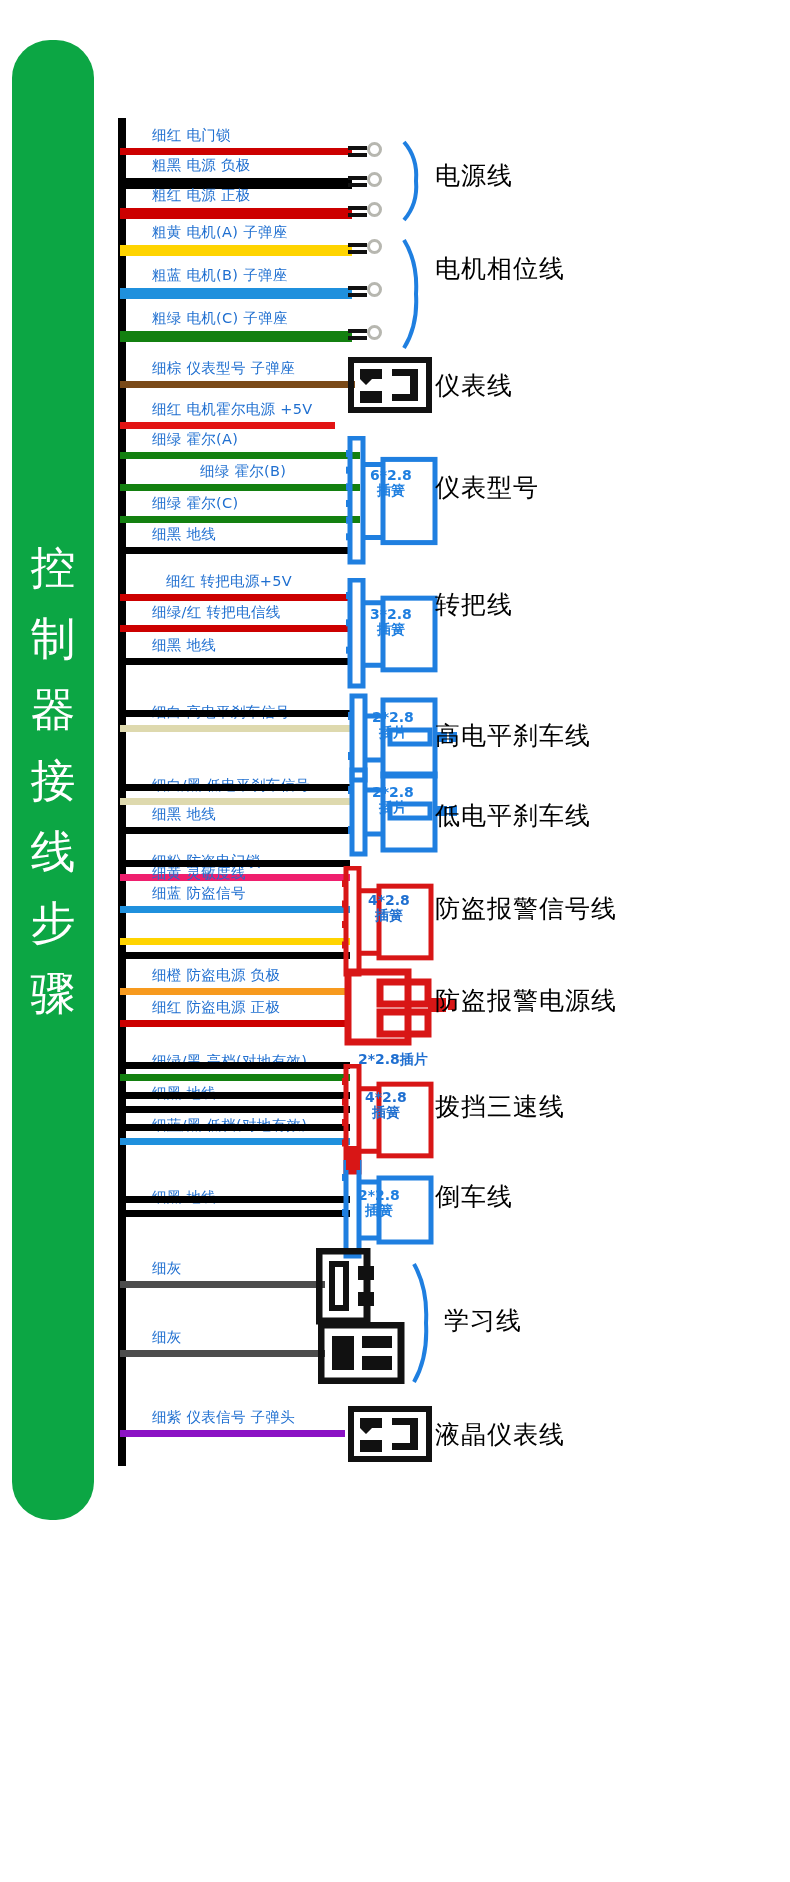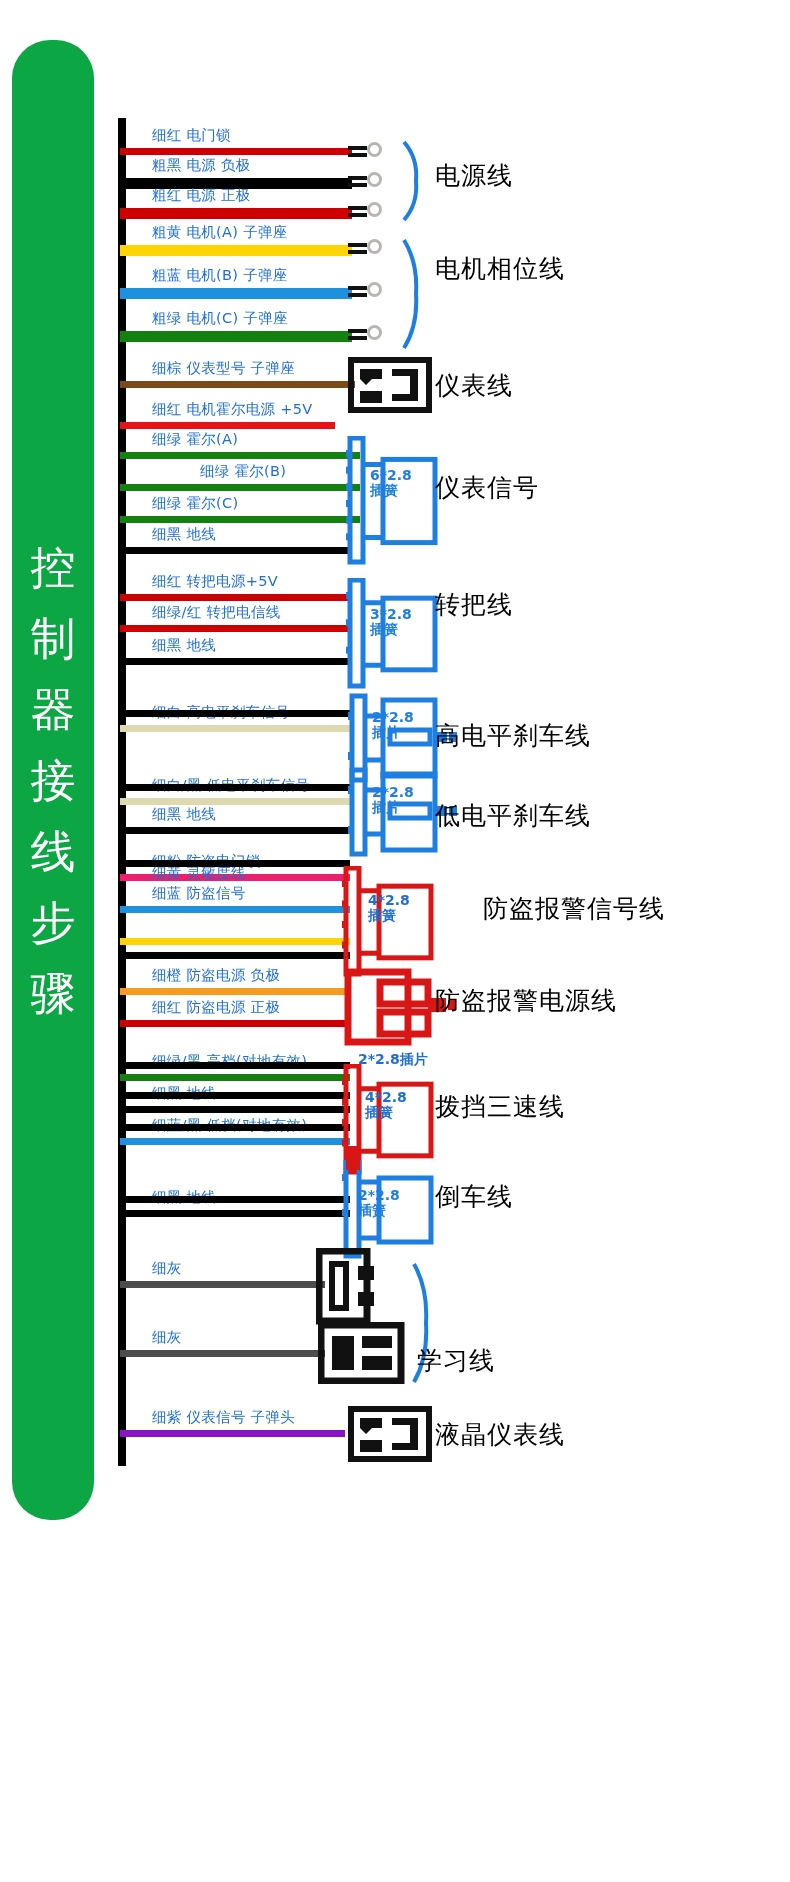--- a/index.html
+++ b/index.html
@@ -73,21 +73,21 @@
     white-space: nowrap;
     letter-spacing: 1px;
   }
 
   
   .ccap {
     position: absolute;
     font-size: 14px;
     line-height: 1.05;
     white-space: nowrap;
-    text-align: left;
+    text-align: center;
     font-weight: 600;
   }
   .ccap.blue { color:#1f7fe0; }
   .ccap.red  { color:#1f6fd0; }
 
   
   .bullet { position:absolute; }
   .bullet .bar1, .bullet .bar2 {
     position:absolute; left:0; width:19px; height:4px; background:#111;
   }
@@ -137,21 +137,21 @@
       <div class="wlabel" style="left: 42px; top: 400px;">细红   电机霍尔电源 +5V</div>
       <div class="wire" style="top: 422px; width: 215px; background: rgb(226, 20, 20);"></div>
       <div class="wlabel" style="left: 42px; top: 430px;">细绿   霍尔(A)</div>
       <div class="wire" style="top: 452px; width: 240px; background: rgb(19, 128, 16);"></div>
       <div class="wlabel" style="left: 42px; top: 462px; margin-left: 48px;">细绿   霍尔(B)</div>
       <div class="wire" style="top: 484px; width: 240px; background: rgb(19, 128, 16);"></div>
       <div class="wlabel" style="left: 42px; top: 494px;">细绿   霍尔(C)</div>
       <div class="wire" style="top: 516px; width: 240px; background: rgb(19, 128, 16);"></div>
       <div class="wlabel" style="left: 42px; top: 525px;">细黑   地线</div>
       <div class="wire" style="top: 547px; width: 230px; background: rgb(0, 0, 0);"></div>
-      <div class="wlabel" style="left: 42px; top: 572px;">细红   转把电源+5V</div>
+      <div class="wlabel" style="left: 56px; top: 572px;">细红   转把电源+5V</div>
       <div class="wire" style="top: 594px; width: 228px; background: rgb(204, 0, 0);"></div>
       <div class="wlabel" style="left: 42px; top: 603px;">细绿/红   转把电信线</div>
       <div class="wire" style="top: 625px; width: 228px; background: rgb(204, 0, 0);"></div>
       <div class="wlabel" style="left: 42px; top: 636px;">细黑   地线</div>
       <div class="wire" style="top: 658px; width: 228px; background: rgb(0, 0, 0);"></div>
       <div class="wlabel" style="left: 42px; top: 703px;">细白   高电平刹车信号</div>
       <div class="wire" style="top: 725px; width: 230px; background: rgb(222, 217, 174);"></div>
       <div class="wlabel" style="left: 42px; top: 776px;">细白/黑   低电平刹车信号</div>
       <div class="wire" style="top: 798px; width: 230px; background: rgb(222, 217, 174);"></div>
       <div class="wlabel" style="left: 42px; top: 805px;">细黑   地线</div>
@@ -359,29 +359,29 @@
         <svg width="16" height="26" style="position:absolute;left:236px;top:1146px">
           <rect x="0" y="0" width="14" height="24" fill="#d81616"></rect>
         </svg>
       </div>
     </div>
 
   <div id="group-layer">
       <div class="gname" style="left: 325px; top: 159px;">电源线</div>
       <div class="gname" style="left: 325px; top: 252px;">电机相位线</div>
       <div class="gname" style="left: 325px; top: 369px; text-align: center;">仪表线</div>
-      <div class="gname" style="left: 325px; top: 471px;">仪表信号</div>
+      <div class="gname" style="left: 325px; top: 471px;">仪表型号</div>
       <div class="gname" style="left: 325px; top: 588px;">转把线</div>
       <div class="gname" style="left: 325px; top: 719px; text-align: center;">高电平刹车线</div>
       <div class="gname" style="left: 325px; top: 799px;">低电平刹车线</div>
-      <div class="gname" style="left: 325px; top: 892px; padding-left: 48px;">防盗报警信号线</div>
+      <div class="gname" style="left: 325px; top: 892px;">防盗报警信号线</div>
       <div class="gname" style="left: 325px; top: 984px;">防盗报警电源线</div>
       <div class="gname" style="left: 325px; top: 1090px;">拨挡三速线</div>
       <div class="gname" style="left: 325px; top: 1180px;">倒车线</div>
-      <div class="gname" style="left: 307px; top: 1304px; margin-top: 40px;">学习线</div>
+      <div class="gname" style="left: 334px; top: 1304px;">学习线</div>
       <div class="gname" style="left: 325px; top: 1418px;">液晶仪表线</div>
     </div>
 
   <div id="cap-layer">
       <div class="ccap blue" style="left: 260px; top: 468px;">
         <div>6*2.8</div>
         <div>插簧</div>
       </div>
       <div class="ccap blue" style="left: 260px; top: 607px;">
         <div>3*2.8</div>

